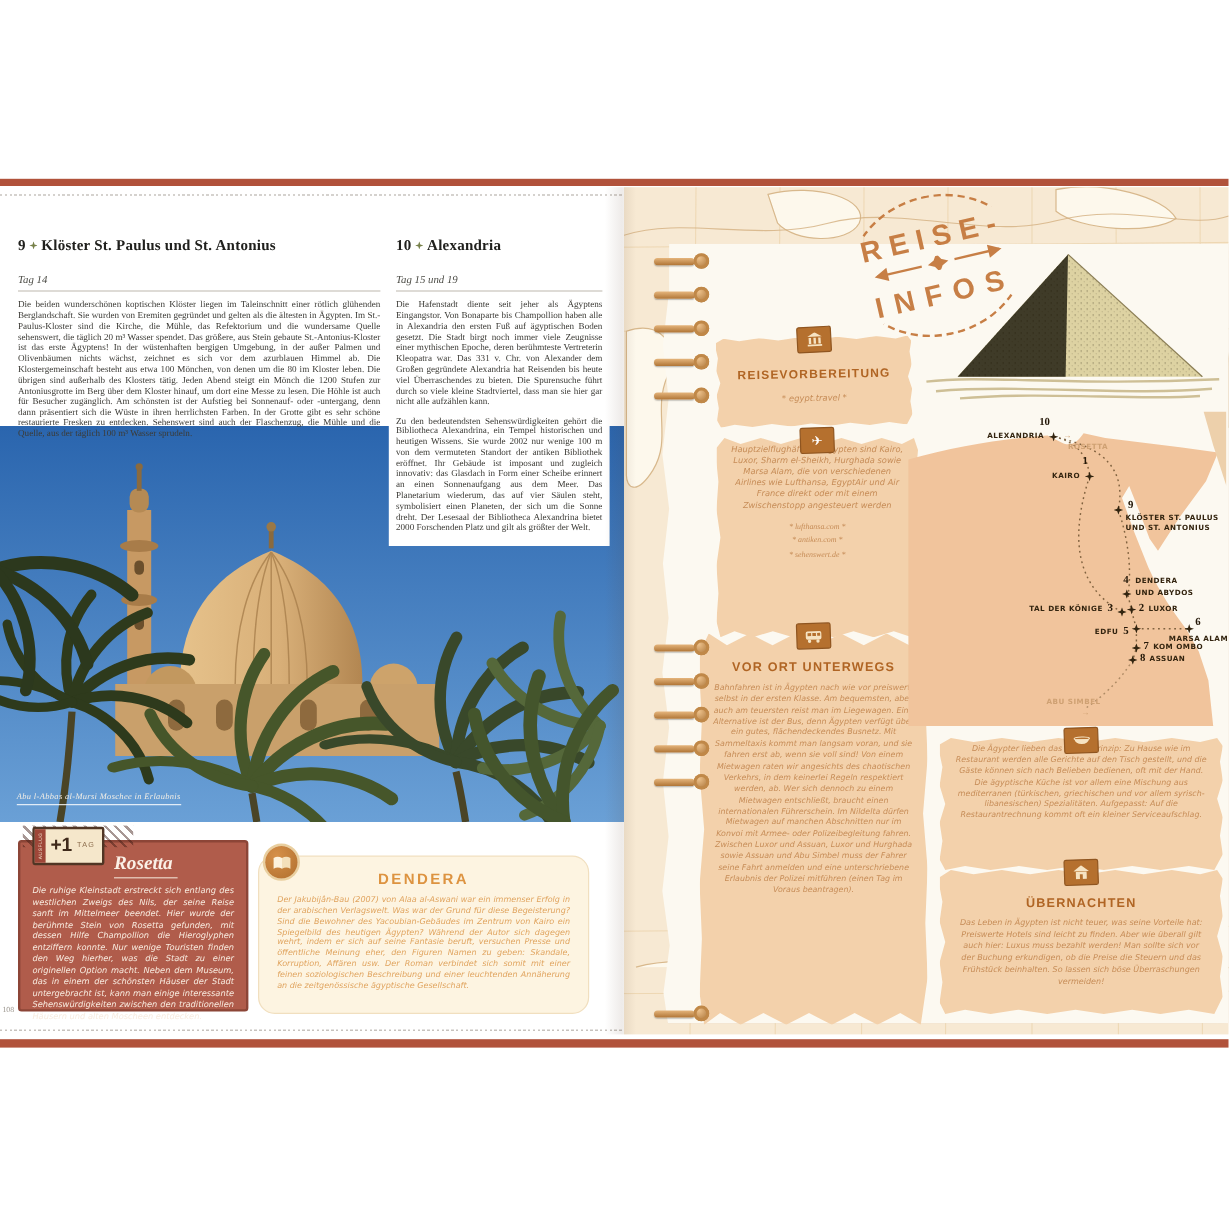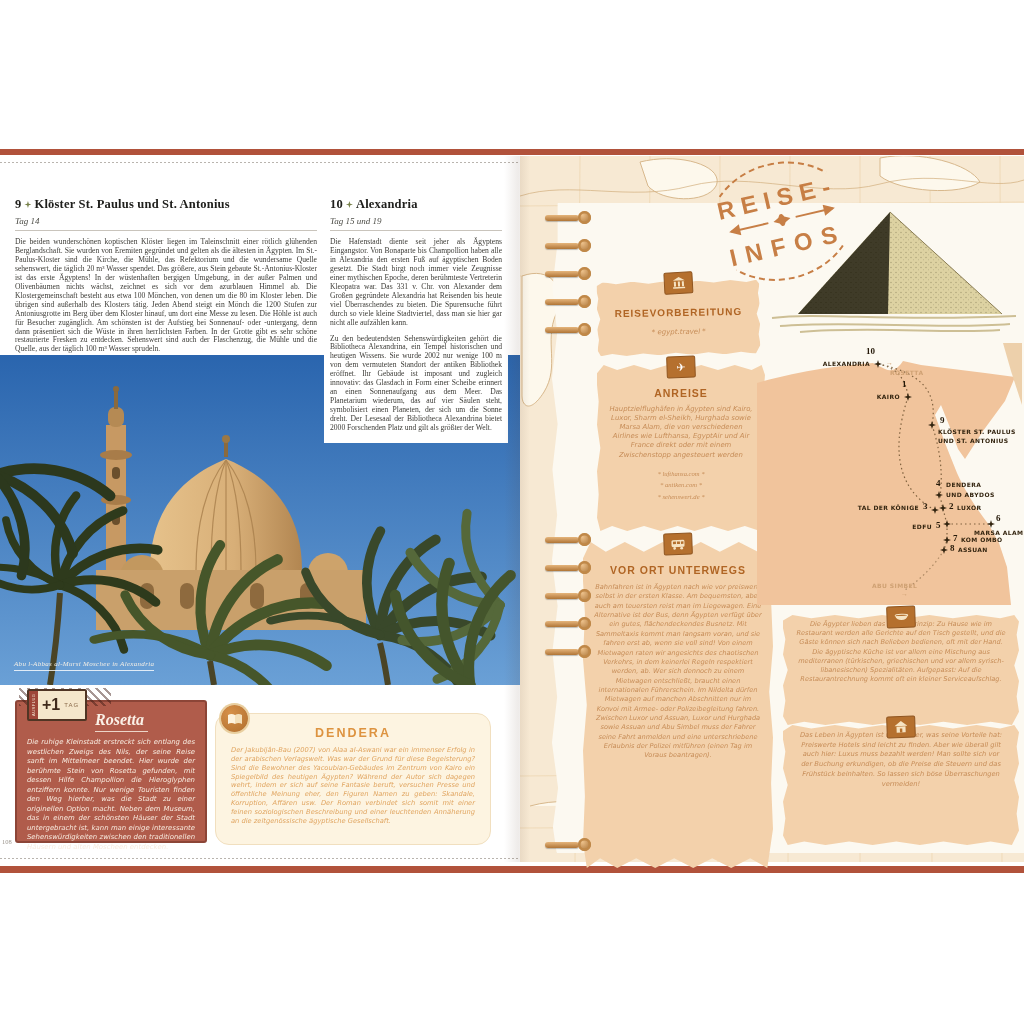--- a/index.html
+++ b/index.html
@@ -12,21 +12,21 @@
   .bar.top{top:149px;height:6px;}
   .bar.bottom{top:866px;height:7px;}
   .dotline{position:absolute;left:0;width:1024px;height:1px;
            background:repeating-linear-gradient(90deg,#b9b4ae 0 2px,transparent 2px 4px);}
   .gutter{position:absolute;left:504px;top:156px;width:26px;height:706px;
           background:linear-gradient(90deg,rgba(0,0,0,0) 0%,rgba(90,60,40,.10) 55%,rgba(0,0,0,0) 100%);z-index:5;}
 
   
   .sec{position:absolute;z-index:3;}
   .sec h3{margin:0;font-size:12.5px;font-weight:bold;color:#20201d;letter-spacing:.2px;}
-  .sec .tag{margin:4px 0 0;font-style:italic;font-size:9px;color:#4c4c46;}
+  .sec .tag{margin:16px 0 0;font-style:italic;font-size:9px;color:#4c4c46;}
   .sec .rule{height:1px;background:#c9c4bc;margin-top:4px;}
   .sec p{margin:7px 0 0;font-size:7.6px;line-height:1.18;text-align:justify;color:#3c3b36;}
   .star4{display:inline-block;width:7px;height:7px;background:#77814a;margin:0 3px;
          clip-path:polygon(50% 0,62% 38%,100% 50%,62% 62%,50% 100%,38% 62%,0 50%,38% 38%);}
   .sec10wrap{background:#ffffff;padding:0 6px 10px 6px;}
 
   
   .photo{position:absolute;left:0;top:355px;width:520px;height:330px;z-index:1;overflow:hidden;}
   .caption{position:absolute;left:14px;top:305px;z-index:4;color:#f4efe6;font-style:italic;
            font-size:7px;letter-spacing:.3px;border-bottom:1px solid rgba(255,255,255,.8);padding-bottom:2px;}
@@ -305,21 +305,21 @@
             <use href="#frond" transform="rotate(-60) scale(1.8)"></use>
           <use href="#frond" transform="rotate(-120) scale(1.8)"></use>
         </g>
       </g>
       <g stroke="#4a4426" stroke-width="6" fill="none">
         <path d="M60,238 C58,270 55,300 50,330"></path>
         <path d="M210,306 C212,318 213,324 214,330"></path>
         <path d="M380,288 C384,304 386,318 388,330"></path>
       </g>
     </svg>
-    <div class="caption">Abu l-Abbas al-Mursi Moschee in Alexandria</div>
+    <div class="caption">Abu l-Abbas al-Mursi Moschee in Erlaubnis</div>
   </div>
 
   <div class="rosetta">
     <div class="hatch"></div>
     <div class="badge">
       <div class="vstrip">AUSFLUG</div>
       <div class="plus1">+1</div>
       <div class="tag">TAG</div>
     </div>
     <h2>Rosetta</h2>
@@ -390,30 +390,29 @@
     <h4 style="padding-top:26px;font-size:10px">REISEVORBEREITUNG</h4>
     <div class="rv-underline"></div>
     <div class="hw" style="margin-top:6px;font-size:7px">* egypt.travel *</div>
   </div>
 
   <div class="note" style="left:597px;top:365px;width:168px;height:166px">
     <div class="paperbit"></div>
     <div class="chip">
         <span style="font-family:'DejaVu Sans',sans-serif;font-size:11px;line-height:1">✈</span>
       </div>
-    <h4>ANREISE</h4>
     <div class="hw" style="margin:6px 12px 0;font-size:6.9px;line-height:1.32">Hauptzielflughäfen in Ägypten sind Kairo, Luxor, Sharm el-Sheikh, Hurghada sowie Marsa Alam, die von verschiedenen Airlines wie Lufthansa, EgyptAir und Air France direkt oder mit einem Zwischenstopp angesteuert werden</div>
     <div class="hw links" style="margin-top:8px;font-size:6.6px">
       <div>* lufthansa.com *</div>
       <div>* antiken.com *</div>
       <div>* sehenswert.de *</div>
     </div>
   </div>
 
-  <div class="note" style="left:583px;top:542px;width:190px;height:326px">
+  <div class="note" style="left:583px;top:528px;width:190px;height:326px">
     <div class="paperbit"></div>
     <div class="chip">
       <svg width="15" height="11" viewBox="0 0 15 11">
           <rect x="1" y="1" width="13" height="7" rx="1.5" fill="#f6e3c2"></rect>
           <rect x="2.5" y="2.5" width="3" height="2.5" fill="#b5702e"></rect>
           <rect x="6.5" y="2.5" width="3" height="2.5" fill="#b5702e"></rect>
           <rect x="10.5" y="2.5" width="2.5" height="2.5" fill="#b5702e"></rect>
           <circle cx="4" cy="9.3" r="1.4" fill="#f6e3c2"></circle>
           <circle cx="11" cy="9.3" r="1.4" fill="#f6e3c2"></circle>
         </svg>
@@ -498,17 +497,18 @@
 
   <div class="note" style="left:783px;top:725px;width:236px;height:120px">
     <div class="paperbit"></div>
     <div class="chip">
       <svg width="13" height="12" viewBox="0 0 13 12">
           <polygon points="6.5,0 13,5 0,5" fill="#f6e3c2"></polygon>
           <rect x="2" y="5.5" width="9" height="6" fill="#f6e3c2"></rect>
           <rect x="5.3" y="7.5" width="2.4" height="4" fill="#b5702e"></rect>
         </svg>
     </div>
+    <h4>ÜBERNACHTEN</h4>
     <div class="hw" style="margin:6px 14px 0;font-size:6.7px;line-height:1.45">Das Leben in Ägypten ist nicht teuer, was seine Vorteile hat: Preiswerte Hotels sind leicht zu finden. Aber wie überall gilt auch hier: Luxus muss bezahlt werden! Man sollte sich vor der Buchung erkundigen, ob die Preise die Steuern und das Frühstück beinhalten. So lassen sich böse Überraschungen vermeiden!</div>
   </div>
 
   <div class="gutter"></div>
 </div>
 
 </body></html>

